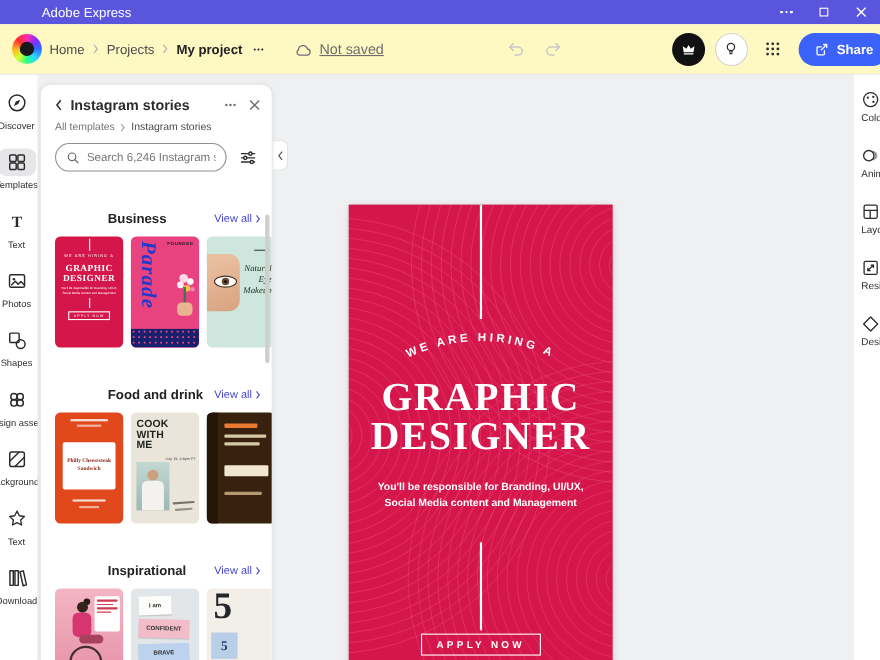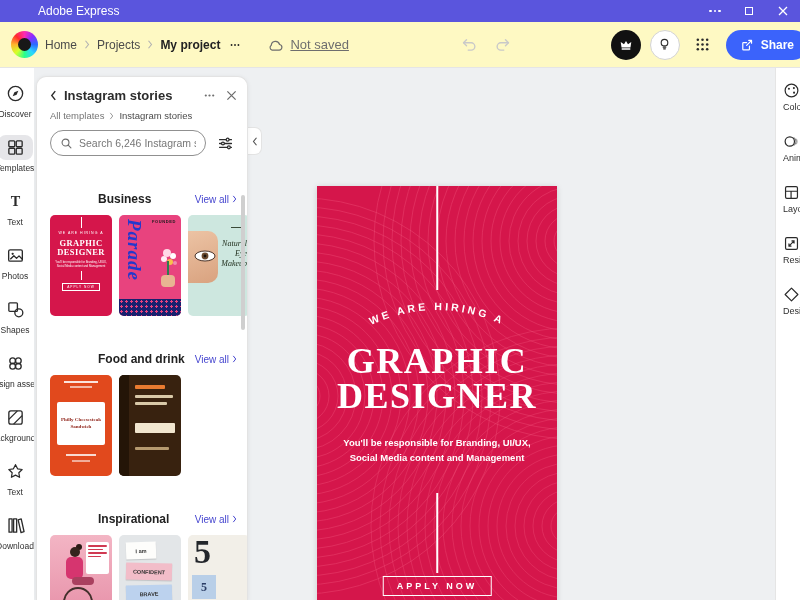--- a/index.html
+++ b/index.html
@@ -554,20 +554,34 @@
       <div class="thumb-row">
         <div class="thumb thumb-philly">
           <span class="philly-topbar"></span>
           <span class="philly-topbar2"></span>
           <span class="philly-card">
             <span class="philly-name"><span>Philly Cheesesteak</span><br><span>Sandwich</span></span>
           </span>
           <span class="philly-bottombar"></span>
           <span class="philly-bottombar2"></span>
         </div>
+        <div class="thumb thumb-cook">
+          <span class="cook-title">
+            <span>COOK</span><br>
+            <span>WITH</span><br>
+            <span>ME</span>
+          </span>
+          <span class="cook-date">July 15, 4-6pm PT</span>
+          <span class="cook-photo">
+            <span class="cook-head"></span>
+            <span class="cook-body"></span>
+          </span>
+          <span class="cook-script"></span>
+          <span class="cook-script2"></span>
+        </div>
         <div class="thumb thumb-recipes">
           <span class="recipes-side"></span>
           <span class="recipes-l1"></span>
           <span class="recipes-l2"></span>
           <span class="recipes-l3"></span>
           <span class="recipes-l4"></span>
           <span class="recipes-l6"></span>
         </div>
       </div>
     </div>

